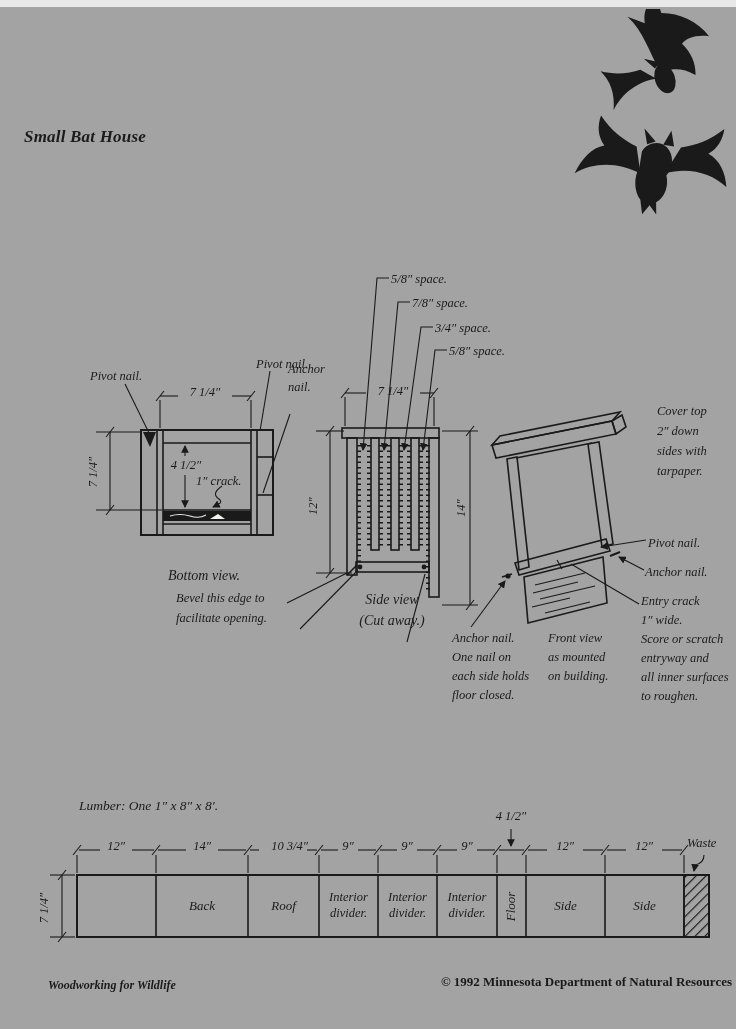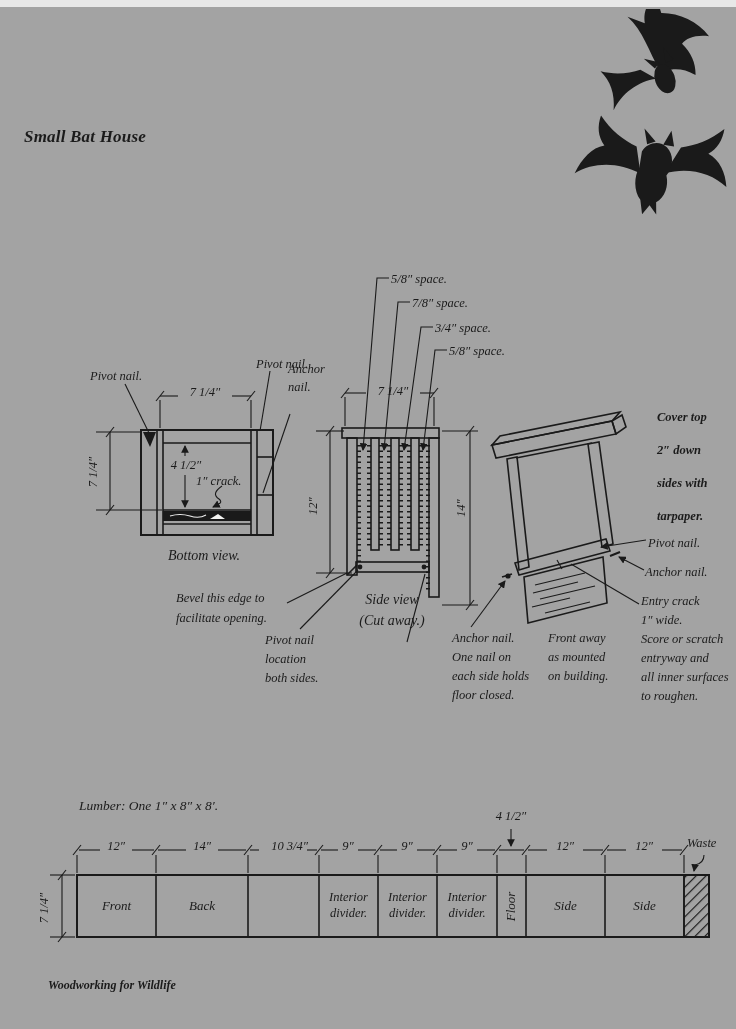--- a/index.html
+++ b/index.html
@@ -4,21 +4,21 @@
 <style>
   html,body{margin:0;padding:0;background:#e8e8e8;}
   .page{position:relative;width:736px;height:1029px;background:#a3a3a3;overflow:hidden;
         font-family:"Liberation Serif", serif;color:#1a1a1a;margin-top:7px;}
   .lbl{position:absolute;font:italic 12.5px/1.45 "Liberation Serif", serif;color:#1b1b1b;
        white-space:pre-line;}
   .c{text-align:center;}
   .rot{transform:rotate(-90deg);}
   .title{font:italic bold 17px "Liberation Serif", serif;letter-spacing:.2px;}
   .cap{font-size:14px;}
-  .lh19{line-height:19px;} .lh20{line-height:20px;} .lh23{line-height:33px;font-weight:bold;}
+  .lh19{line-height:19px;} .lh20{line-height:20px;} .lh23{line-height:20px;}
   .cell{position:absolute;display:flex;align-items:center;justify-content:center;
         text-align:center;font:italic 13px/1.25 "Liberation Serif", serif;white-space:pre-line;}
   .dim{font:italic 12.5px "Liberation Serif", serif;position:absolute;white-space:nowrap;}
   .foot-l{position:absolute;font:italic bold 12px "Liberation Serif", serif;}
   .foot-r{position:absolute;font:bold 13px "Liberation Serif", serif;text-align:right;}
   svg{position:absolute;}
   .ink{stroke:#1a1a1a;fill:none;stroke-width:1.6;}
   .ink2{stroke:#1a1a1a;fill:none;stroke-width:2;}
   .thin{stroke:#1a1a1a;fill:none;stroke-width:1.1;}
   .fill{fill:#1a1a1a;stroke:none;}
@@ -168,54 +168,51 @@
   </svg>
 
   <div class="lbl" style="left:90px;top:360px;">Pivot nail.</div>
   <div class="lbl" style="left:256px;top:348px;">Pivot nail.</div>
   <div class="lbl" style="left:288px;top:353px;line-height:18px;">Anchor
 nail.</div>
   <div class="lbl c" style="left:179px;top:376px;width:52px;">7 1/4″</div>
   <div class="lbl c rot" style="left:67px;top:456px;width:52px;">7 1/4″</div>
   <div class="lbl c" style="left:163px;top:449px;width:46px;">4 1/2″</div>
   <div class="lbl" style="left:196px;top:465px;">1″ crack.</div>
-  <div class="lbl cap" style="left:168px;top:539px;">Bottom  view.</div>
+  <div class="lbl cap" style="left:168px;top:559px;">Bottom  view.</div>
 
   <div class="lbl" style="left:391px;top:263px;">5/8″ space.</div>
   <div class="lbl" style="left:412px;top:287px;">7/8″ space.</div>
   <div class="lbl" style="left:435px;top:312px;">3/4″ space.</div>
   <div class="lbl" style="left:449px;top:335px;">5/8″ space.</div>
   <div class="lbl c" style="left:367px;top:375px;width:52px;">7 1/4″</div>
   <div class="lbl c rot" style="left:289px;top:490px;width:48px;">12″</div>
   <div class="lbl c rot" style="left:437px;top:492px;width:48px;">14″</div>
   <div class="lbl lh20" style="left:176px;top:581px;">Bevel this edge to
 facilitate opening.</div>
   <div class="lbl c cap" style="left:337px;top:582px;width:110px;line-height:21px;">Side view
 (Cut away.)</div>
-  <div class="lbl lh19" style="left:265px;top:624px;">Pivot nail
-location
-both sides.</div>
 
   <div class="lbl lh23" style="left:657px;top:394px;">Cover top
 2″ down
 sides with
 tarpaper.</div>
   <div class="lbl" style="left:648px;top:527px;">Pivot nail.</div>
   <div class="lbl" style="left:645px;top:556px;">Anchor nail.</div>
   <div class="lbl lh19" style="left:641px;top:585px;">Entry crack
 1″ wide.</div>
   <div class="lbl lh19" style="left:641px;top:623px;">Score or scratch
 entryway and
 all inner surfaces
 to roughen.</div>
   <div class="lbl lh19" style="left:452px;top:622px;">Anchor nail.
 One nail on
 each side holds
 floor closed.</div>
-  <div class="lbl lh19" style="left:548px;top:622px;">Front away
+  <div class="lbl lh19" style="left:548px;top:622px;">Front view
 as mounted
 on building.</div>
 
   <svg style="left:0;top:780px;" width="736" height="180" viewBox="0 780 736 180">
     <defs>
       <marker id="arr2" viewBox="0 0 8 8" refX="7" refY="4" markerWidth="7" markerHeight="7" orient="auto-start-reverse">
         <path d="M0,0 L8,4 L0,8 Z" fill="#1a1a1a"></path>
       </marker>
       <pattern id="hatch" width="7" height="7" patternTransform="rotate(45)" patternUnits="userSpaceOnUse">
         <line x1="0" y1="0" x2="0" y2="7" stroke="#1a1a1a" stroke-width="2.4"></line>
@@ -294,27 +291,28 @@
   <div class="dim" style="left:258px;top:832px;width:50px;text-align:right;">10 3/4″</div>
   <div class="dim" style="left:333px;top:832px;width:30px;text-align:center;">9″</div>
   <div class="dim" style="left:392px;top:832px;width:30px;text-align:center;">9″</div>
   <div class="dim" style="left:452px;top:832px;width:30px;text-align:center;">9″</div>
   <div class="dim" style="left:486px;top:802px;width:50px;text-align:center;">4 1/2″</div>
   <div class="dim" style="left:545px;top:832px;width:40px;text-align:center;">12″</div>
   <div class="dim" style="left:624px;top:832px;width:40px;text-align:center;">12″</div>
   <div class="dim" style="left:687px;top:829px;">Waste</div>
   <div class="lbl c rot" style="left:18px;top:892px;width:52px;">7 1/4″</div>
 
-  <div class="cell" style="left:77px;top:868px;width:79px;height:62px;">Front</div>
   <div class="cell" style="left:156px;top:868px;width:92px;height:62px;">Back</div>
+  <div class="cell" style="left:248px;top:868px;width:71px;height:62px;">Roof</div>
   <div class="cell" style="left:319px;top:868px;width:59px;height:62px;font-size:12.5px;">Interior
 divider.</div>
   <div class="cell" style="left:378px;top:868px;width:59px;height:62px;font-size:12.5px;">Interior
 divider.</div>
   <div class="cell" style="left:437px;top:868px;width:60px;height:62px;font-size:12.5px;">Interior
 divider.</div>
   <div class="cell rot" style="left:483px;top:892px;width:56px;height:15px;">Floor</div>
   <div class="cell" style="left:526px;top:868px;width:79px;height:62px;">Side</div>
   <div class="cell" style="left:605px;top:868px;width:79px;height:62px;">Side</div>
 
   <div class="foot-l" style="left:48px;top:971px;">Woodworking for Wildlife</div>
+  <div class="foot-r" style="left:420px;top:967px;width:312px;">© 1992 Minnesota Department of Natural Resources</div>
 
 </div>
 
 </body></html>

